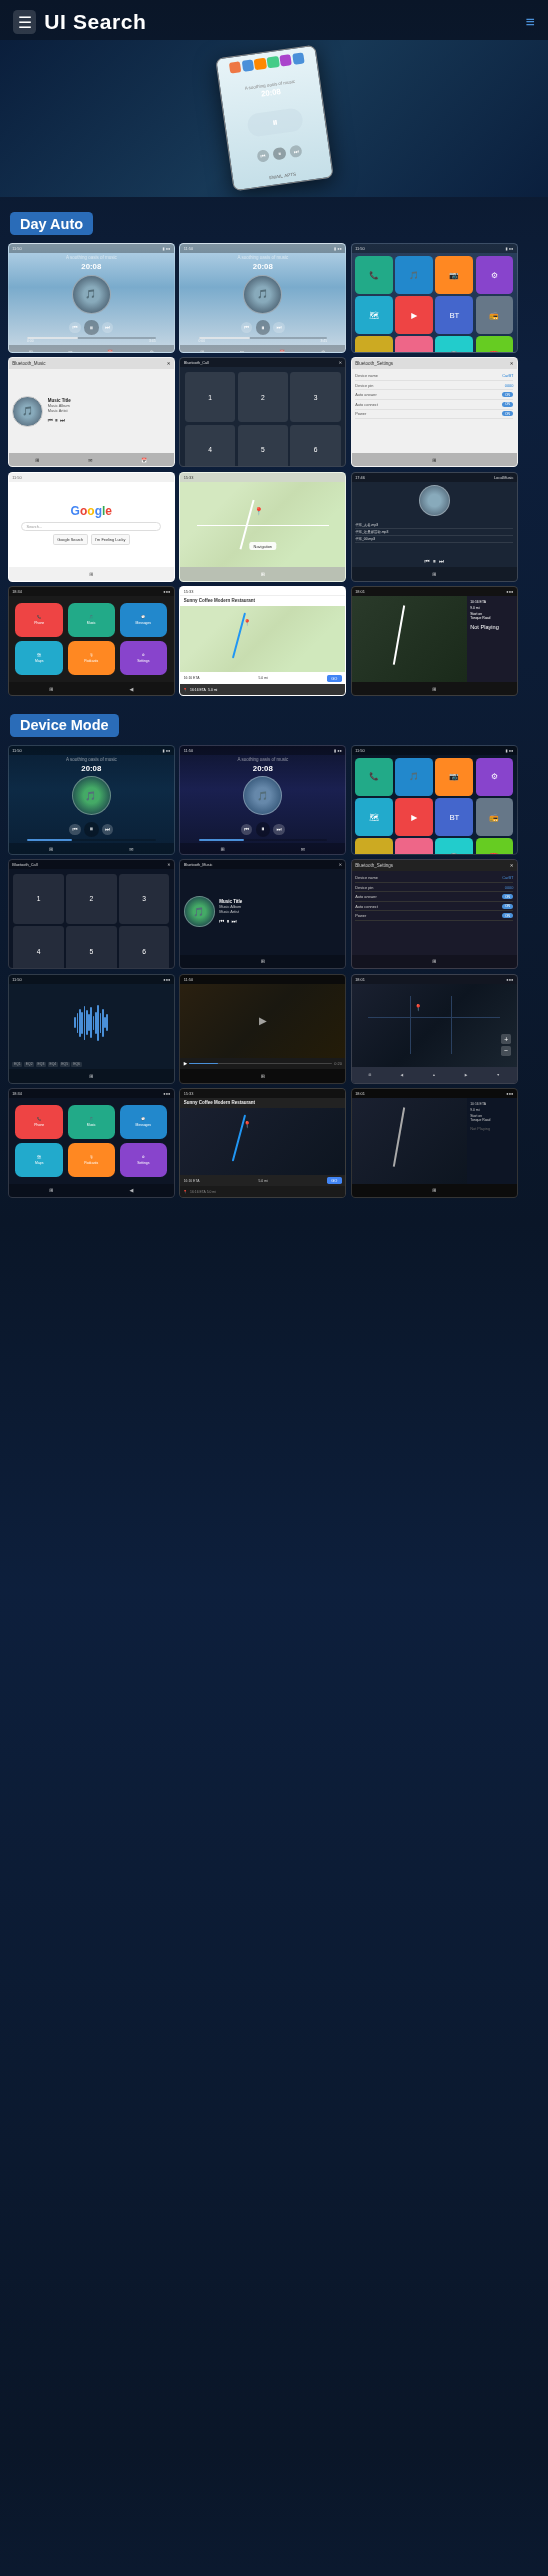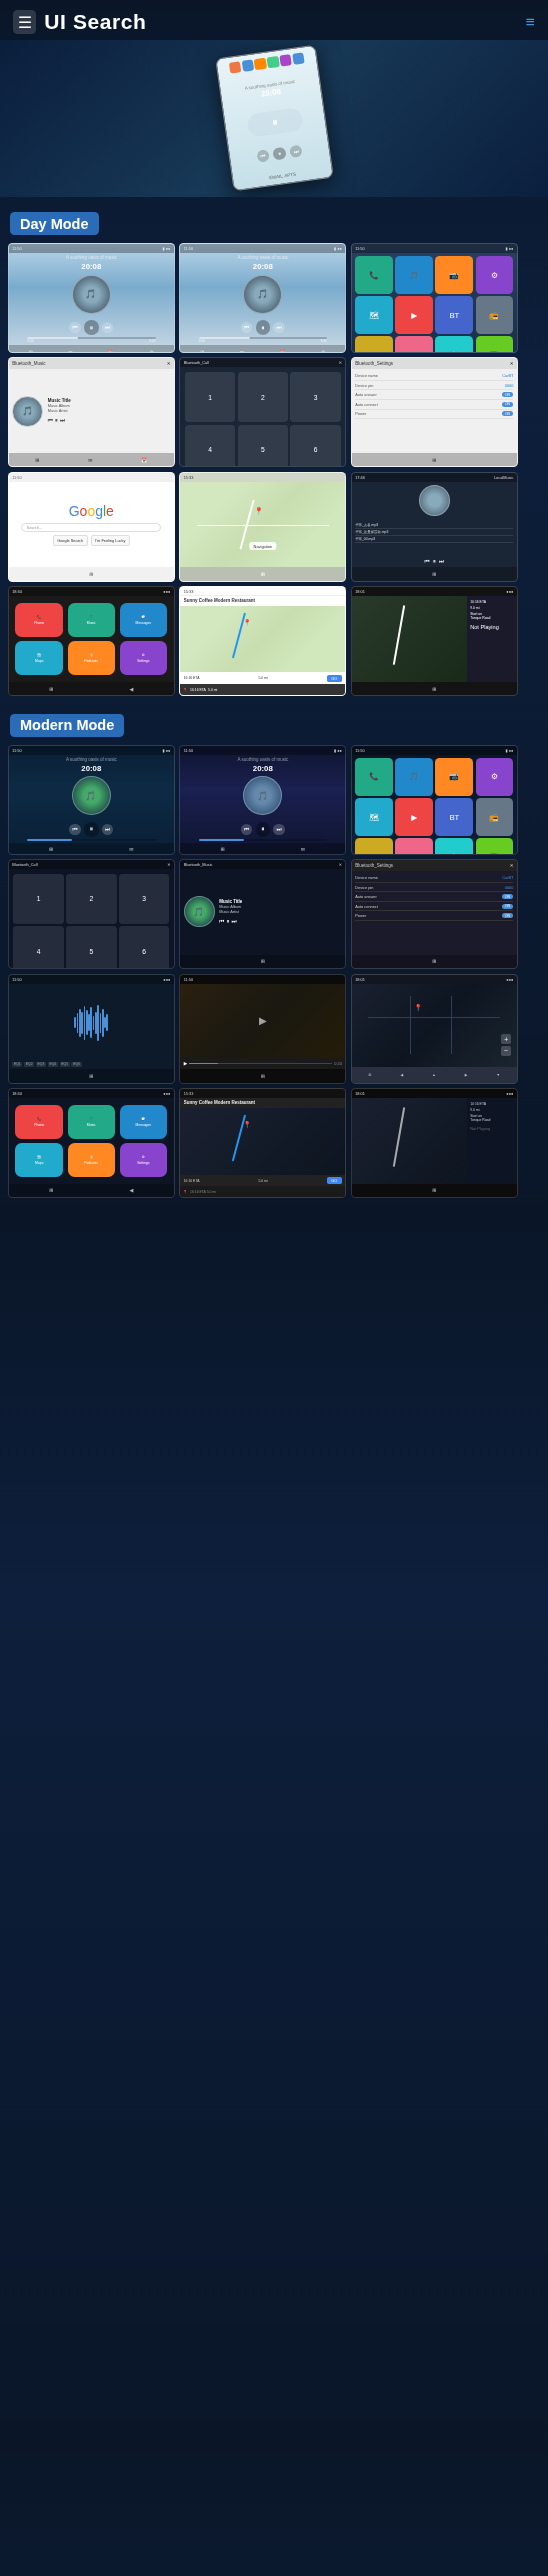--- a/index.html
+++ b/index.html
@@ -203,21 +203,21 @@
     .bt-list { flex: 1; padding: 2.2px 3.4px; overflow: hidden; }
     .bt-item { display: flex; justify-content: space-between; align-items: center; padding: 1.7px 0; border-bottom: 0.6px solid #e0e0e0; font-size: 3.9px; color: #333; }
     .bt-item-label { color: #555; }
     .bt-item-value { color: #1a7bd4; }
     .call-keypad { display: grid; grid-template-columns: repeat(3, 1fr); gap: 2.2px; padding: 4.5px; flex: 1; }
     .key-btn { background: rgba(255,255,255,0.1); border-radius: 3.4px; display: flex; align-items: center; justify-content: center; font-size: 6.7px; color: #fff; aspect-ratio: 1; }
 
     
     .google-screen { background: #fff; color: #333; }
     .google-content { flex: 1; display: flex; flex-direction: column; align-items: center; justify-content: center; gap: 3.4px; padding: 4.5px; }
-    .google-logo { font-size: 14px; font-weight: 400; }
+    .google-logo { font-size: 12px; font-weight: 700; }
     .google-search { width: 90%; height: 9px; border-radius: 4.5px; border: 0.6px solid #ddd; padding: 0 4.5px; font-size: 3.9px; display: flex; align-items: center; color: #999; }
     .map-content { flex: 1; position: relative; overflow: hidden; }
     .map-bg { position: absolute; inset: 0; background: linear-gradient(135deg, #d4e8c0 25%, #c8ddb0 50%, #d0e8bc 75%); }
     .map-road { position: absolute; width: 1.7px; background: #fff; top: 20%; left: 40%; height: 60%; transform: rotate(15deg); }
     .map-road2 { position: absolute; height: 1.7px; background: #fff; top: 50%; left: 10%; width: 80%; }
     .map-pin { position: absolute; top: 30%; left: 45%; font-size: 7.8px; }
 
     
     .local-music { background: #1a2535; }
     .local-music-list { flex: 1; padding: 2.2px 3.4px; overflow: hidden; }
@@ -284,21 +284,21 @@
       <div class="ctrl-btn">⏭</div>
     </div>
     <div class="tablet-bottom">
       <div style="font-size:4.5px;color:#666;">EMAIL</div>
       <div style="font-size:4.5px;color:#666;">APTS</div>
     </div>
   </div>
 </div>
 
 <div>
-  <div class="mode-label">Day Mode</div>
+  <div class="mode-label">Day Auto</div>
 
   <div class="screens-grid">
 
     <div class="screen-mock screen-day-music1">
       <div class="screen-statusbar">
         <span>11:50</span>
         <span>▮ ●●</span>
       </div>
       <div class="music-screen-content">
         <div style="font-size:4.5px;color:rgba(255,255,255,0.6);margin-bottom:2.2px;">A soothing oasis of music</div>
@@ -591,21 +591,21 @@
       </div>
       <div class="screen-bottombar">
         <span class="bottom-icon">⊞</span>
       </div>
     </div>
 
   </div>
 </div>
 
 <div>
-  <div class="mode-label">Modern Mode</div>
+  <div class="mode-label">Device Mode</div>
 
   <div class="screens-grid">
 
     <div class="screen-mock screen-night-music1">
       <div class="screen-statusbar">
         <span>11:50</span>
         <span>▮ ●●</span>
       </div>
       <div class="music-screen-content">
         <div style="font-size:4.5px;color:rgba(255,255,255,0.5);margin-bottom:2.2px;">A soothing oasis of music</div>

